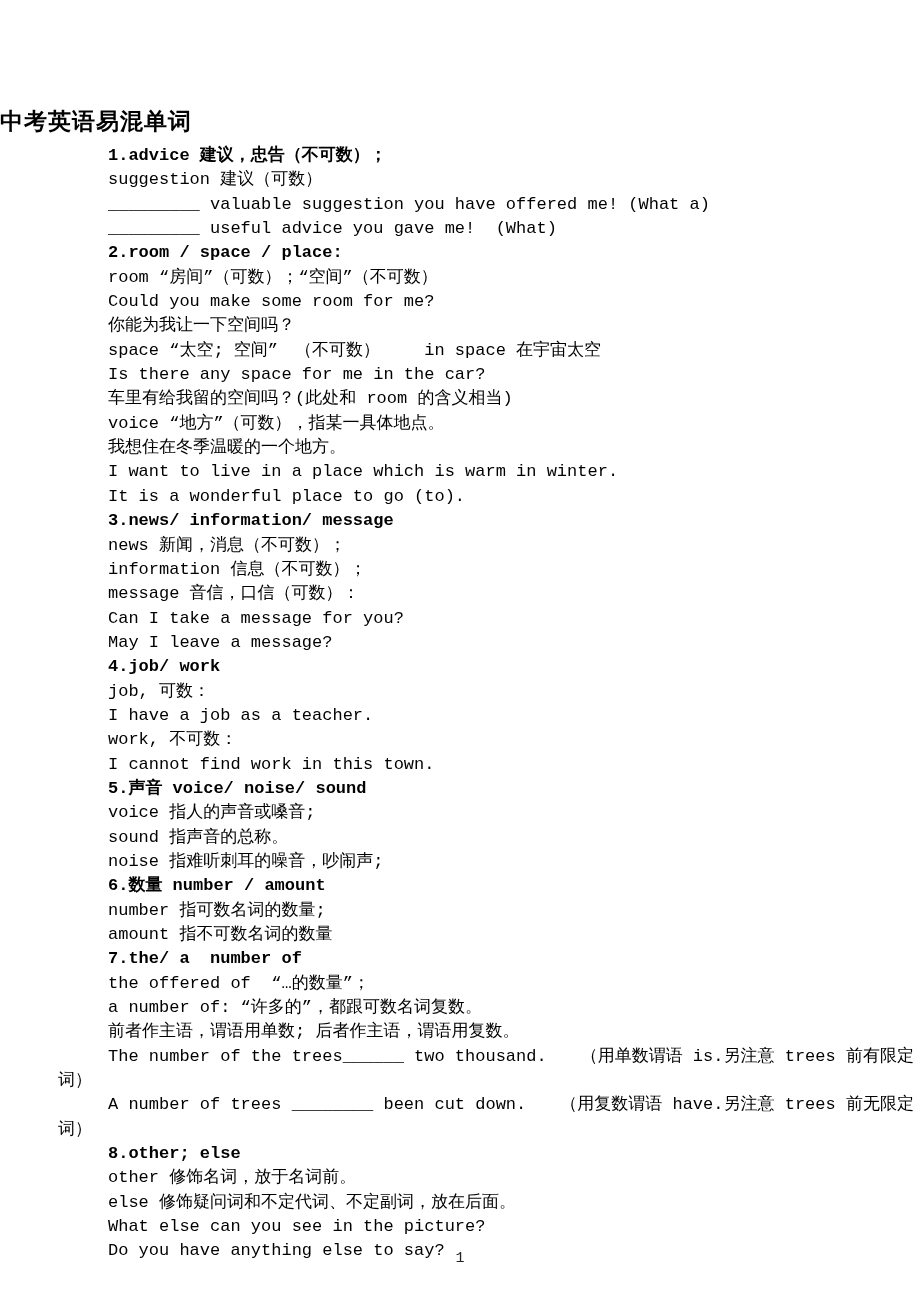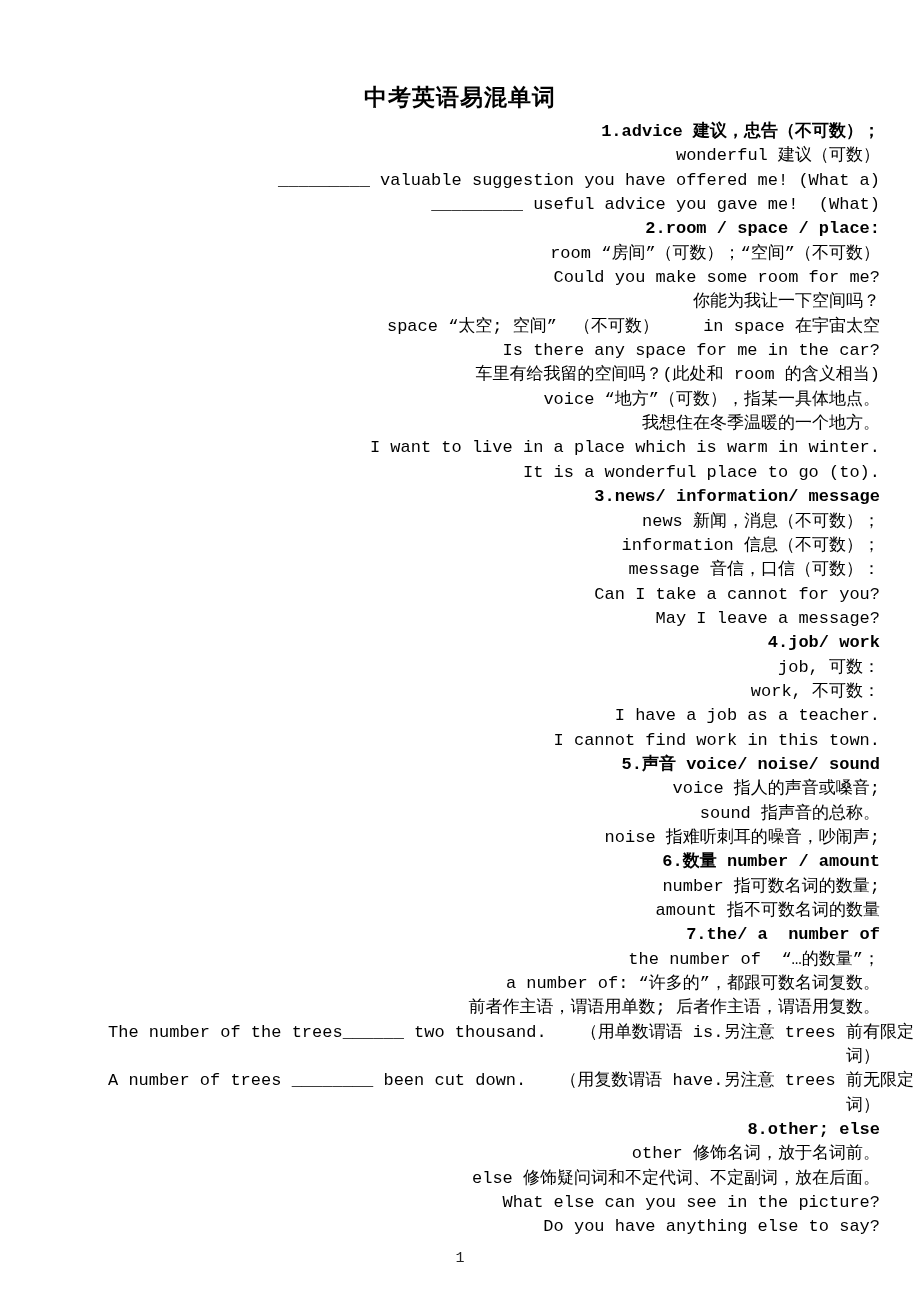--- a/index.html
+++ b/index.html
@@ -11,31 +11,29 @@
     position: relative;
     width: 920px;
     height: 1302px;
     background: #ffffff;
     color: #000000;
     font-family: "Liberation Mono", "DejaVu Sans Mono", monospace;
     overflow: hidden;
     box-sizing: border-box;
   }
   .doc-title {
-    padding-top: 82px;
-    text-align: center;
+    padding-top: 106px;
     font-family: "Liberation Sans", "DejaVu Sans", sans-serif;
     font-weight: bold;
     font-size: 23px;
     line-height: 30px;
     letter-spacing: 1px;
   }
   .content {
     margin: 8px 40px 0 58px;
-    text-align: right;
   }
   .line {
     font-size: 17px;
     line-height: 24.35px;
     white-space: pre;
     padding-left: 50px;
     font-weight: normal;
   }
   .line.bold {
     font-weight: bold;
@@ -55,54 +53,54 @@
   }
 </style>
 </head>
 <body>
 
 <div class="page">
   <div class="doc-title">中考英语易混单词</div>
 
   <div class="content">
       <div class="line bold">1.advice 建议，忠告（不可数）；</div>
-      <div class="line">wonderful 建议（可数）</div>
+      <div class="line">suggestion 建议（可数）</div>
       <div class="line">_________ valuable suggestion you have offered me! (What a)</div>
       <div class="line">_________ useful advice you gave me!  (What)</div>
       <div class="line bold">2.room / space / place:</div>
       <div class="line">room “房间”（可数）；“空间”（不可数）</div>
       <div class="line">Could you make some room for me?</div>
       <div class="line">你能为我让一下空间吗？</div>
       <div class="line">space “太空; 空间”　（不可数）　　 in space 在宇宙太空</div>
       <div class="line">Is there any space for me in the car?</div>
       <div class="line">车里有给我留的空间吗？(此处和 room 的含义相当)</div>
       <div class="line">voice “地方”（可数），指某一具体地点。</div>
       <div class="line">我想住在冬季温暖的一个地方。</div>
       <div class="line">I want to live in a place which is warm in winter.</div>
       <div class="line">It is a wonderful place to go (to).</div>
       <div class="line bold">3.news/ information/ message</div>
       <div class="line">news 新闻，消息（不可数）；</div>
       <div class="line">information 信息（不可数）；</div>
       <div class="line">message 音信，口信（可数）：</div>
-      <div class="line">Can I take a cannot for you?</div>
+      <div class="line">Can I take a message for you?</div>
       <div class="line">May I leave a message?</div>
       <div class="line bold">4.job/ work</div>
       <div class="line">job, 可数：</div>
+      <div class="line">I have a job as a teacher.</div>
       <div class="line">work, 不可数：</div>
-      <div class="line">I have a job as a teacher.</div>
       <div class="line">I cannot find work in this town.</div>
       <div class="line bold">5.声音 voice/ noise/ sound</div>
       <div class="line">voice 指人的声音或嗓音;</div>
       <div class="line">sound 指声音的总称。</div>
       <div class="line">noise 指难听刺耳的噪音，吵闹声;</div>
       <div class="line bold">6.数量 number / amount</div>
       <div class="line">number 指可数名词的数量;</div>
       <div class="line">amount 指不可数名词的数量</div>
       <div class="line bold">7.the/ a  number of</div>
-      <div class="line">the number of  “…的数量”；</div>
+      <div class="line">the offered of  “…的数量”；</div>
       <div class="line">a number of: “许多的”，都跟可数名词复数。</div>
       <div class="line">前者作主语，谓语用单数; 后者作主语，谓语用复数。</div>
       <div class="line">The number of the trees______ two thousand.　　（用单数谓语 is.另注意 trees 前有限定</div>
       <div class="line wrap-cont">词）</div>
       <div class="line">A number of trees ________ been cut down.　　（用复数谓语 have.另注意 trees 前无限定</div>
       <div class="line wrap-cont">词）</div>
       <div class="line bold">8.other; else</div>
       <div class="line">other 修饰名词，放于名词前。</div>
       <div class="line">else 修饰疑问词和不定代词、不定副词，放在后面。</div>
       <div class="line">What else can you see in the picture?</div>

